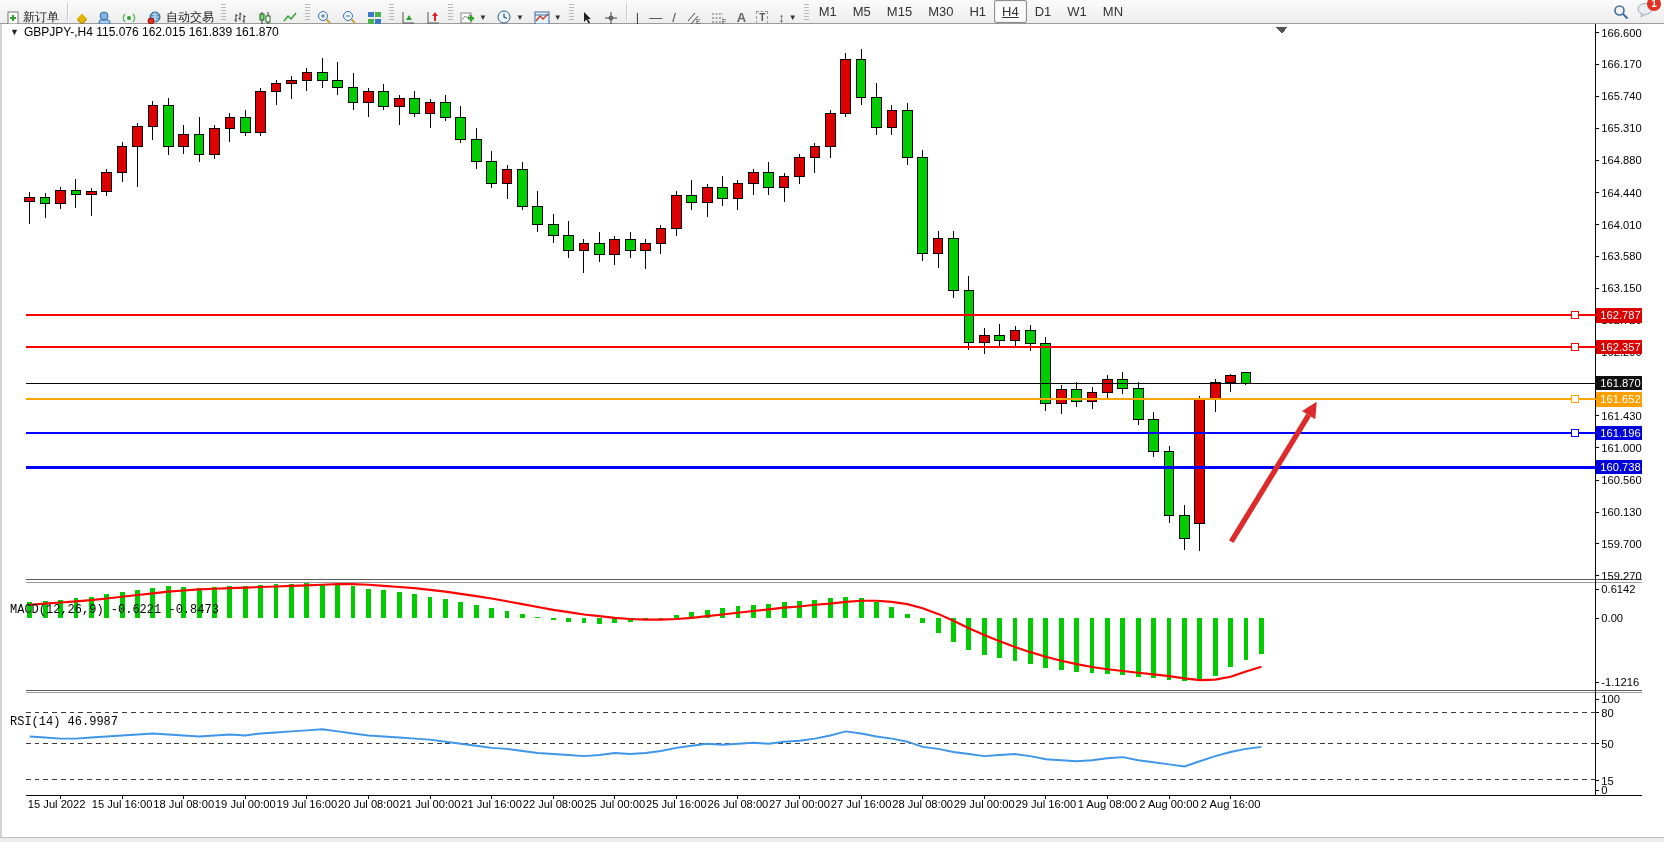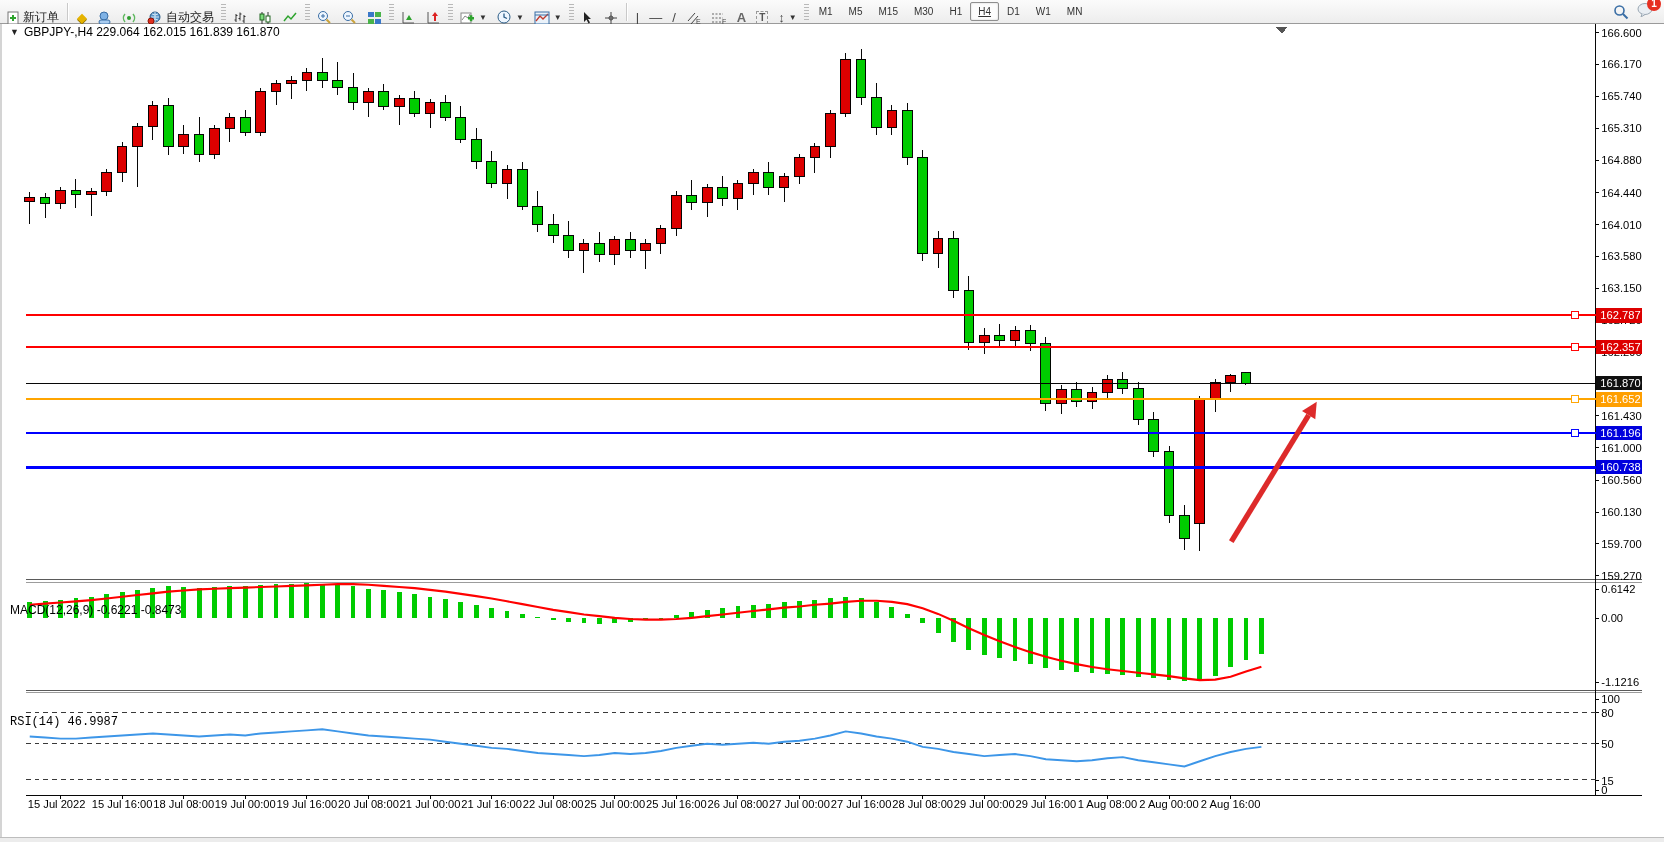--- a/index.html
+++ b/index.html
@@ -18,21 +18,21 @@
   }
   .tbtn{
     height:20px;display:inline-flex;align-items:center;justify-content:center;
     gap:3px;padding:0 4px;font-size:12px;color:#222;border:1px solid transparent;border-radius:2px;margin-top:12px;
   }
   .grip{width:5px;height:16px;margin:0 2px;
     background:repeating-linear-gradient(to bottom,#b9b9b9 0 1px,transparent 1px 3px);}
   .sep{width:1px;height:18px;background:#c9c9c9;border-right:1px solid #fff;margin:0 3px;}
   .caret{font-size:8px;color:#333;margin-left:1px;}
   .glyph{font-size:13px;line-height:13px;}
-  .tf{font-size:10px;color:#333;padding:3px 7px;border:1px solid transparent;border-radius:2px;}
+  .tf{font-size:13px;color:#333;padding:3px 7px;border:1px solid transparent;border-radius:2px;}
   .tf.active{background:#fdfdfd;border-color:#8f8f8f;box-shadow:inset 0 0 2px #ccc;text-decoration:underline;}
   .toolbar-right{margin-left:auto;display:flex;align-items:center;gap:8px;padding-right:10px;}
   .badge{
     position:absolute;top:-5px;right:-7px;background:#e63022;color:#fff;
     border-radius:50%;width:14px;height:14px;font-size:10px;line-height:14px;text-align:center;font-weight:bold;
   }
   .chat-wrap{position:relative;}
   
   .chart-area{
     position:relative;width:1664px;height:813px;background:#fff;
@@ -230,23 +230,23 @@
           <path d="M5 12 L4 15 L8 12.5" fill="#e9eef3" stroke="#9aa7b3"></path>
         </svg>
       <span class="badge">1</span>
     </span>
   </div>
 </div>
 
 <div class="chart-area">
   <div class="overlay-label chart-title">
     <span class="dd">▼</span>
-    <span>GBPJPY-,H4  229.064 162.015 161.839 161.870</span>
+    <span>GBPJPY-,H4  115.076 162.015 161.839 161.870</span>
   </div>
-  <div class="overlay-label" style="top:579px;left:8px;">MACD(12,26,9) -0.6221 -0.8473</div>
+  <div class="overlay-label" style="top:579px;left:8px;font-family:Liberation Mono, monospace;">MACD(12,26,9) -0.6221 -0.8473</div>
   <div class="overlay-label" style="top:691px;left:8px;font-family:Liberation Mono, monospace;">RSI(14) 46.9987</div>
   <svg id="plot" width="1664" height="813" viewBox="0 24 1664 837" shape-rendering="crispEdges">
       <line x1="0" y1="596" x2="1664" y2="596" stroke="#555" stroke-width="1"></line>
       <line x1="0" y1="598.5" x2="1664" y2="598.5" stroke="#999" stroke-width="1"></line>
       <line x1="0" y1="710" x2="1664" y2="710" stroke="#555" stroke-width="1"></line>
       <line x1="0" y1="712.5" x2="1664" y2="712.5" stroke="#999" stroke-width="1"></line>
       <line x1="0" y1="818" x2="1664" y2="818" stroke="#000" stroke-width="1"></line>
       <line x1="1616" y1="24" x2="1616" y2="818" stroke="#000"></line>
       <line x1="0" y1="733.2" x2="1616" y2="733.2" stroke="#333" stroke-dasharray="5,4"></line>
       <line x1="0" y1="765" x2="1616" y2="765" stroke="#333" stroke-dasharray="5,4"></line>

